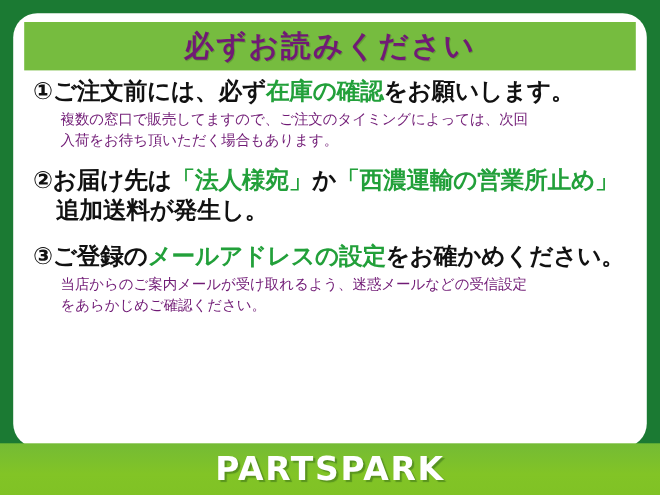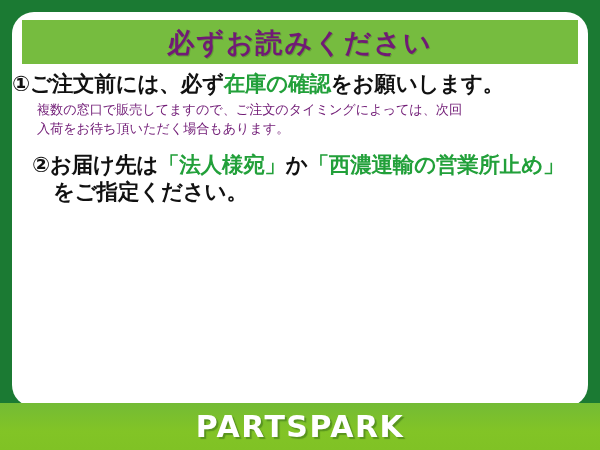--- a/index.html
+++ b/index.html
@@ -57,35 +57,35 @@
     text-shadow: 1px 1px 0 rgba(60,110,30,.35);
     white-space: nowrap;
   }
 
   
   #content {
     position: absolute;
     left: 0;
     top: 56px;
     width: 576px;
-    padding: 0 12px 0 0;
+    padding: 0 12px 0 18px;
     box-sizing: border-box;
   }
 
   .item { margin-bottom: 2px; }
 
   .item-heading {
     font-size: 21.5px;
     font-weight: bold;
     color: #111111;
     line-height: 1.26;
     letter-spacing: -0.2px;
     white-space: nowrap;
   }
-  .item-heading.wrap { white-space: normal; margin-left: 20px; }
+  .item-heading.wrap { white-space: normal; }
   .heading-line2 {
     display: block;
     padding-left: 21px;
   }
   .hl {           
     color: #22a03a;
   }
 
   .item-body {
     font-size: 13.2px;
@@ -140,24 +140,31 @@
         <div class="item-heading">
           <span>①ご注文前には、必ず</span><span class="hl">在庫の確認</span><span>をお願いします。</span>
         </div>
         <div class="item-body">複数の窓口で販売してますので、ご注文のタイミングによっては、次回
 入荷をお待ち頂いただく場合もあります。</div>
       </div>
 
       <div class="item" id="item-2">
         <div class="item-heading wrap">
           <span>②お届け先は</span><span class="hl">「法人様宛」</span><span>か</span><span class="hl">「西濃運輸の営業所止め」</span>
-          <span class="heading-line2">をご指定ください。</span>
+          <span class="heading-line2">追加送料が発生し。</span>
         </div>
       </div>
 
+      <div class="item" id="item-3">
+        <div class="item-heading">
+          <span>③ご登録の</span><span class="hl">メールアドレスの設定</span><span>をお確かめください。</span>
+        </div>
+        <div class="item-body">当店からのご案内メールが受け取れるよう、迷惑メールなどの受信設定
+をあらかじめご確認ください。</div>
+      </div>
 
     </div>
   </div>
 
   <div id="footer-band">
     <span id="brand-logo">PARTSPARK</span>
   </div>
 
 </div>
 

